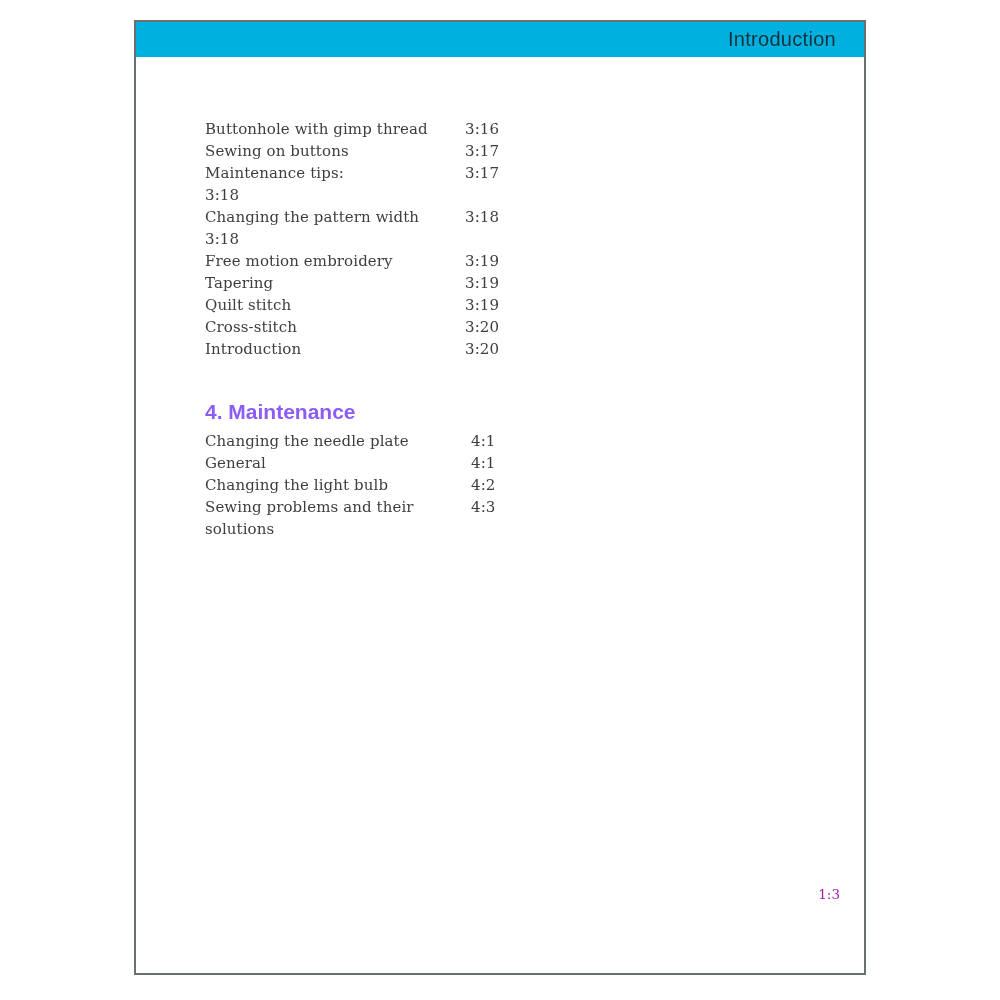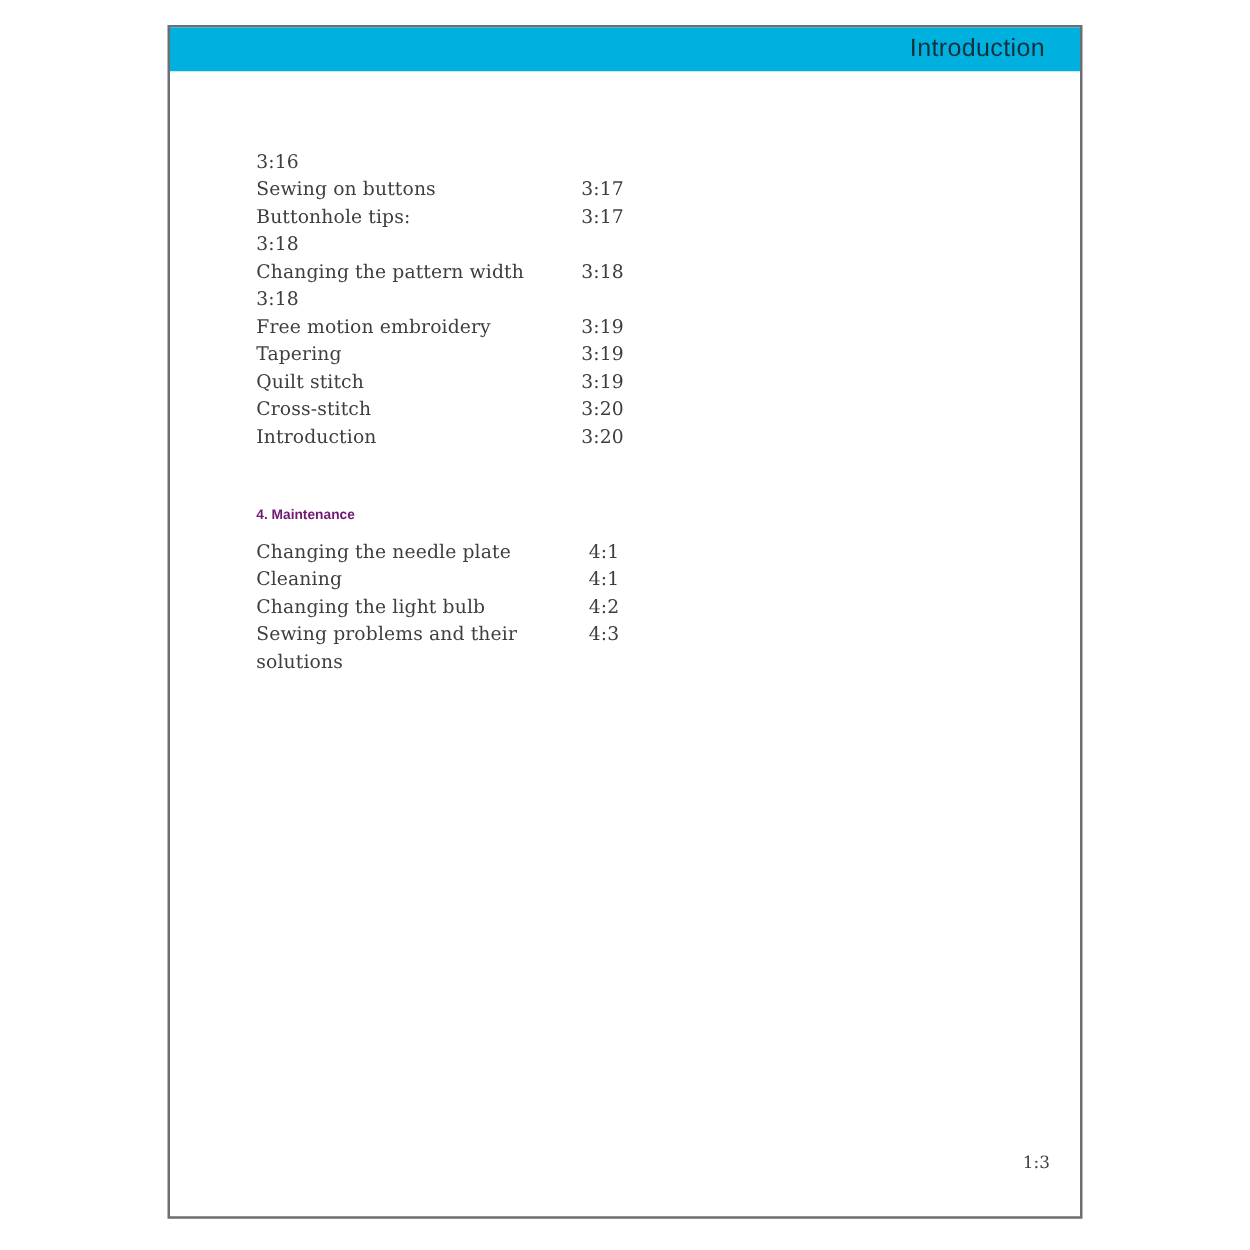--- a/index.html
+++ b/index.html
@@ -62,52 +62,53 @@
   .toc-2 .toc-label { width: 266px; }
   .toc-page { white-space: nowrap; }
   .section-heading {
     position: absolute;
     left: 69px;
     top: 379px;
     height: 22px;
     line-height: 22px;
     font-family: "Liberation Sans", sans-serif;
     font-weight: bold;
-    font-size: 11px;
-    color: #701a75;
+    font-size: 21px;
+    color: #8b5cf6;
   }
   .page-num {
     position: absolute;
     right: 24px;
-    top: 900px;
+    top: 864px;
     font-size: 13.5px;
     line-height: 16px;
-    color: #404040;
+    color: #a21caf;
   }
 </style>
 </head>
 <body>
 
 <div class="canvas">
   <div class="page">
 
     <div class="header-bar">
       <span class="header-title">Introduction</span>
     </div>
 
     <div class="toc toc-1">
       <div class="toc-row">
+        <span class="toc-label">Buttonhole with gimp thread</span>
         <span class="toc-page">3:16</span>
       </div>
       <div class="toc-row">
         <span class="toc-label">Sewing on buttons</span>
         <span class="toc-page">3:17</span>
       </div>
       <div class="toc-row">
-        <span class="toc-label">Buttonhole tips:</span>
+        <span class="toc-label">Maintenance tips:</span>
         <span class="toc-page">3:17</span>
       </div>
       <div class="toc-row">
         <span class="toc-page">3:18</span>
       </div>
       <div class="toc-row">
         <span class="toc-label">Changing the pattern width</span>
         <span class="toc-page">3:18</span>
       </div>
       <div class="toc-row">
@@ -136,21 +137,21 @@
     </div>
 
     <div class="section-heading">4. Maintenance</div>
 
     <div class="toc toc-2">
       <div class="toc-row">
         <span class="toc-label">Changing the needle plate</span>
         <span class="toc-page">4:1</span>
       </div>
       <div class="toc-row">
-        <span class="toc-label">Cleaning</span>
+        <span class="toc-label">General</span>
         <span class="toc-page">4:1</span>
       </div>
       <div class="toc-row">
         <span class="toc-label">Changing the light bulb</span>
         <span class="toc-page">4:2</span>
       </div>
       <div class="toc-row">
         <span class="toc-label">Sewing problems and their solutions</span>
         <span class="toc-page">4:3</span>
       </div>

